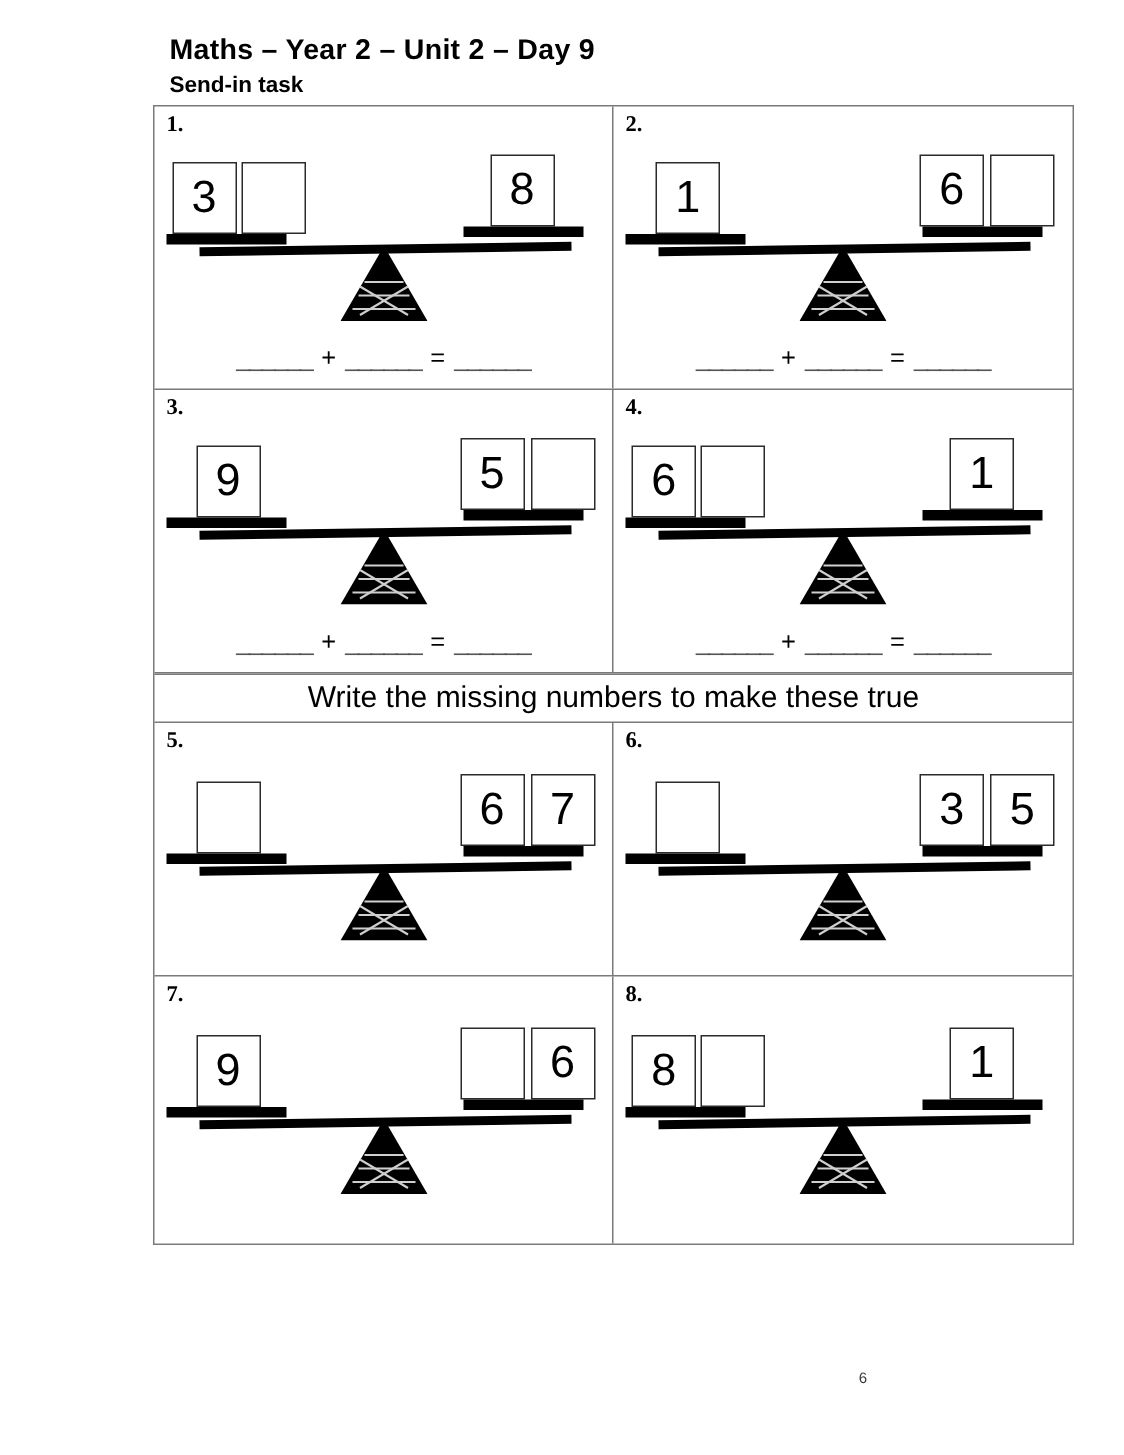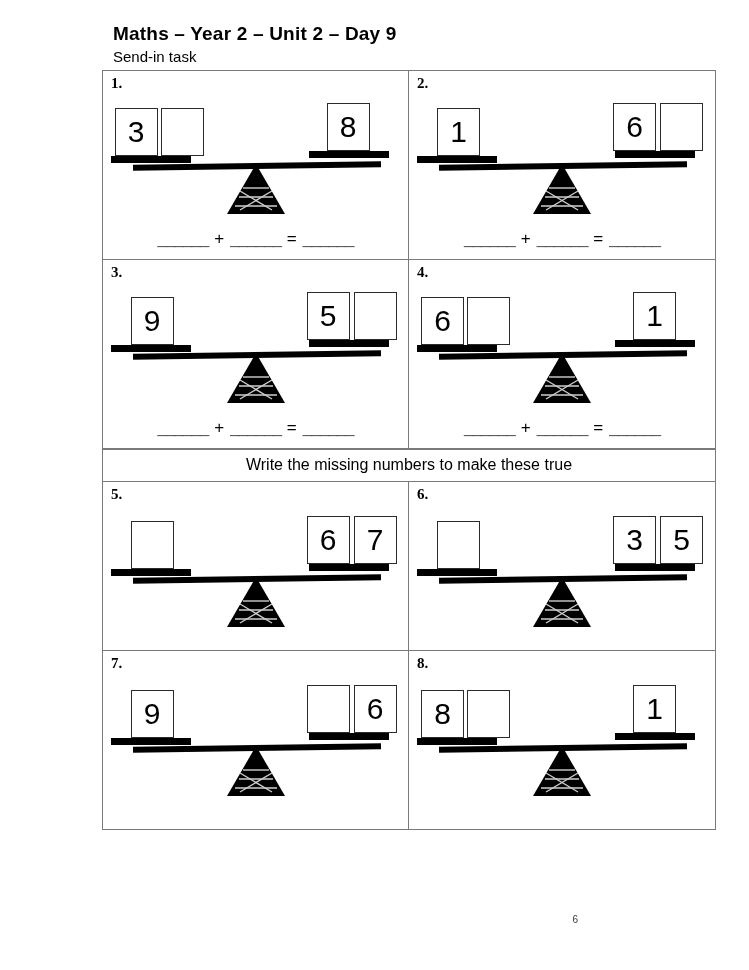--- a/index.html
+++ b/index.html
@@ -32,21 +32,21 @@
   }
   .doc-title {
     font-size: 19px;
     font-weight: bold;
     letter-spacing: 0.2px;
     line-height: 24px;
     white-space: nowrap;
   }
   .doc-subtitle {
     font-size: 15px;
-    font-weight: normal;
+    font-weight: bold;
     line-height: 20px;
     margin-top: 1px;
   }
 
   
   .sheet {
     position: absolute;
     left: 102px;
     top: 70px;
     width: 614px;
@@ -67,21 +67,21 @@
   .band-text {
     font-size: 16px;
     line-height: 21.5px;
   }
 
   .mid-band {
     border-bottom: 1px solid #7a7a7a;
     border-top: 1px solid #7a7a7a;
     box-sizing: border-box;
     text-align: center;
-    font-size: 16px;
+    font-size: 20px;
     line-height: 20px;
     padding: 5px 0 6px 0;
   }
 
   .qrow {
     display: flex;
     border-bottom: 1px solid #7a7a7a;
     box-sizing: border-box;
   }
   .qrow:last-child { border-bottom: none; }

